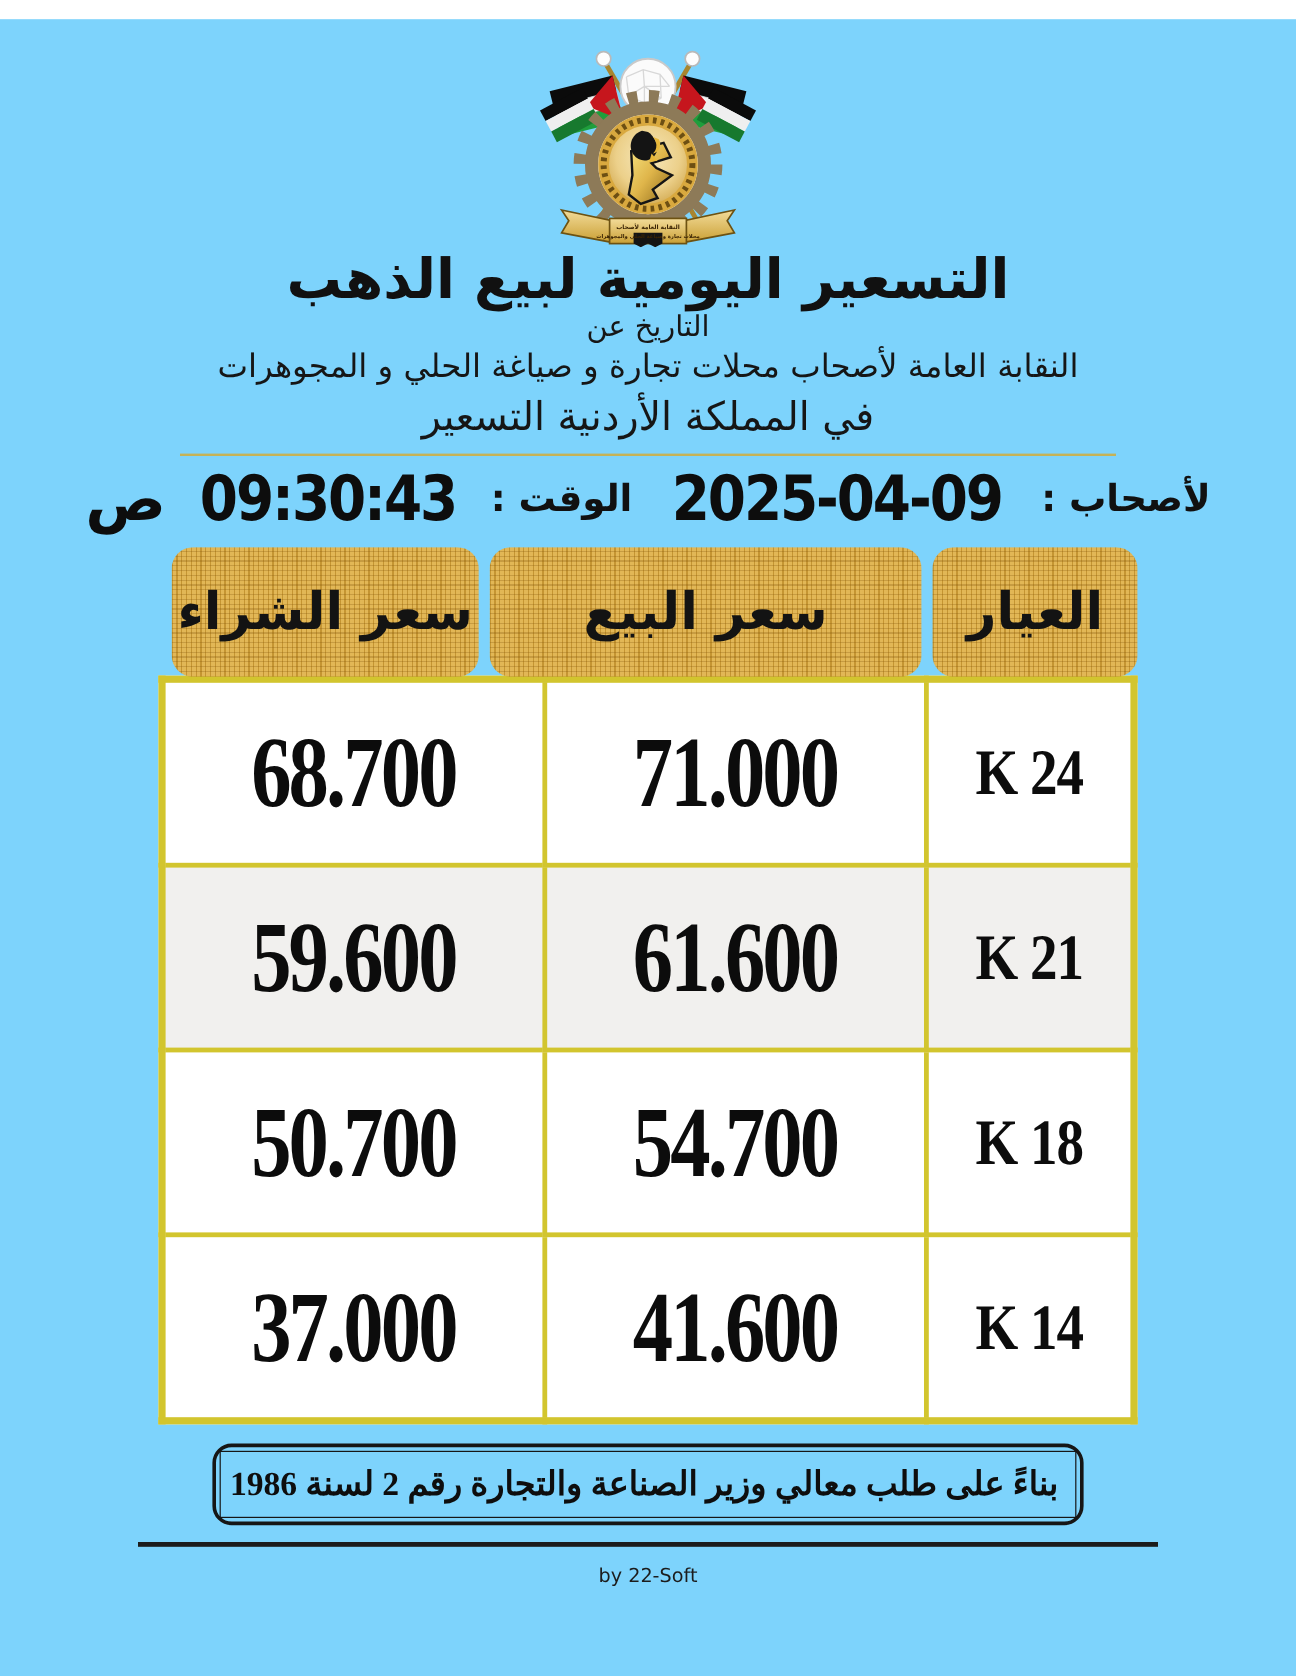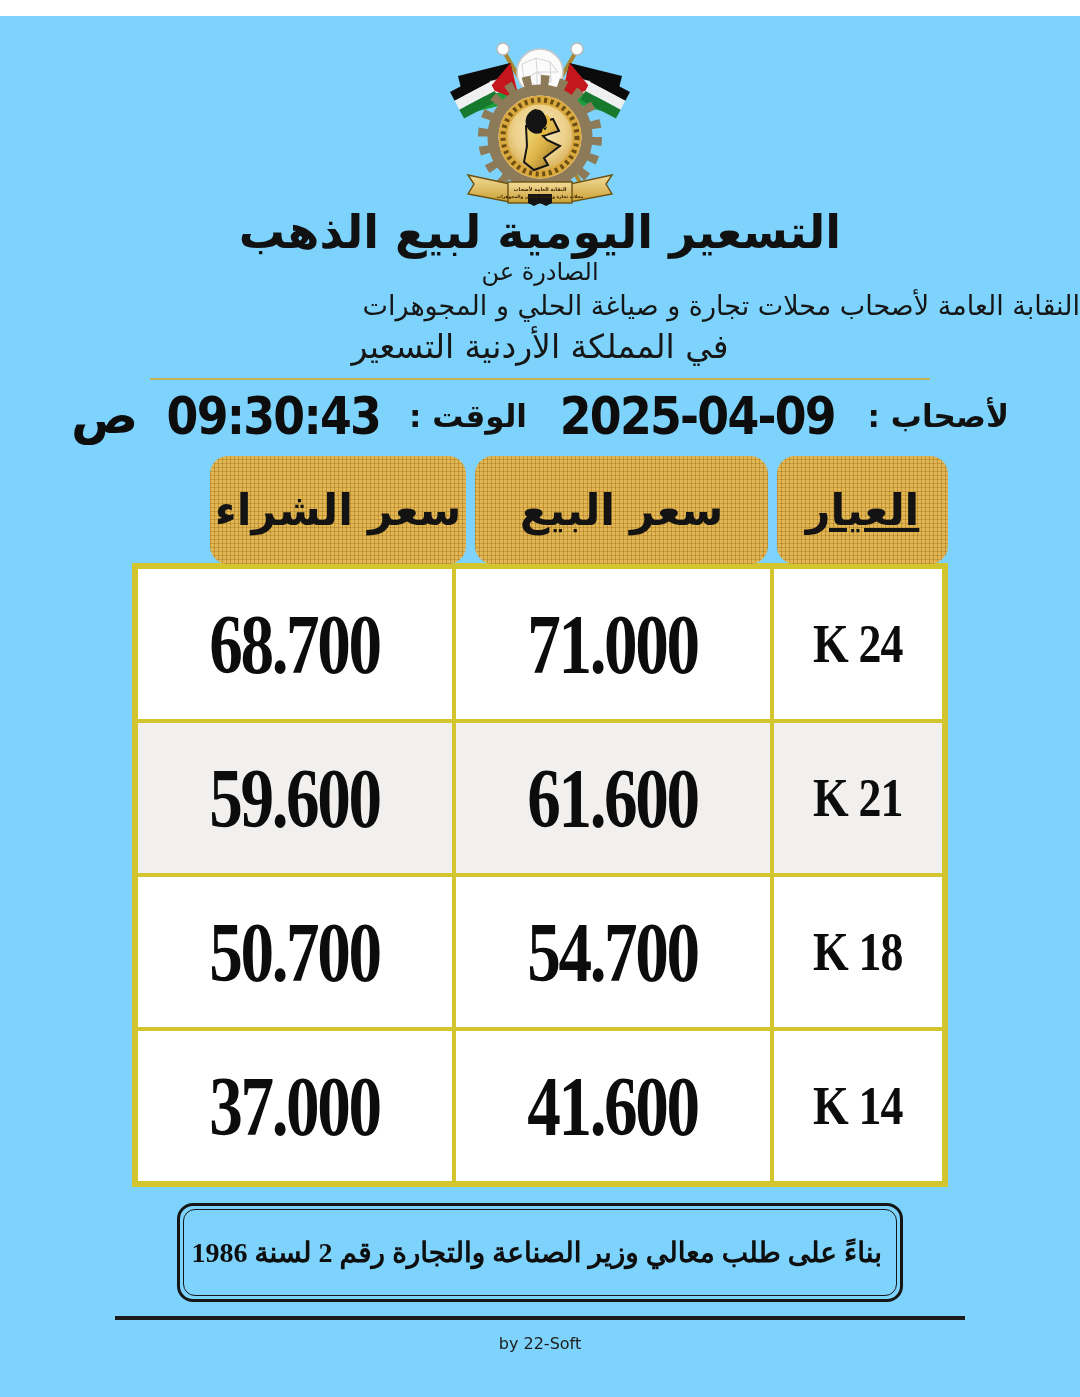--- a/index.html
+++ b/index.html
@@ -21,21 +21,21 @@
 
   
   .title {
     text-align: center;
     font-size: 46px; font-weight: 800;
     color: #111; line-height: 1.05;
     margin-top: -2px;
     letter-spacing: -1px;
   }
   .sub1 { text-align: center; font-size: 24px; color: #161616; margin-top: 2px; }
-  .sub2 { text-align: right; font-size: 27px; color: #161616; margin-top: 4px; }
+  .sub2 { text-align: center; font-size: 27px; color: #161616; margin-top: 4px; }
   .sub3 { text-align: center; font-size: 33px; color: #161616; margin-top: 6px; }
   .gold-rule {
     width: 780px; height: 2px; margin: 12px auto 0 auto;
     background: #c5b256; border: 0;
   }
 
   
   .dt-row {
     direction: rtl;
     display: flex; align-items: center; justify-content: center;
@@ -58,22 +58,22 @@
   .hcell {
     height: 108px;
     border-radius: 18px;
     background-color: #d8a73d;
     background-image:
       repeating-linear-gradient(0deg, rgba(128,84,10,0.28) 0 1px, rgba(255,255,255,0) 1px 4px),
       repeating-linear-gradient(90deg, rgba(128,84,10,0.22) 0 1px, rgba(255,230,160,0.25) 1px 4px);
     display: flex; align-items: center; justify-content: center;
     font-size: 43px; font-weight: 800; color: #131313;
   }
-  .hcell.karat { width: 171px; text-decoration: underline; }
-  .hcell.sell  { width: 293px; }
+  .hcell.karat { width: 171px; }
+  .hcell.sell  { width: 360px; }
   .hcell.buy   { width: 256px; }
 
   table.prices {
     direction: rtl;
     border-collapse: collapse;
     table-layout: fixed;
     width: 816px;
     border: 6px solid #d2c52e;
     background: #fff;
   }
@@ -98,22 +98,22 @@
   }
 
   
   .note-box {
     direction: rtl;
     width: 714px; margin: 16px auto 0 auto;
     border: 3px solid #161616; border-radius: 16px;
     padding: 3px;
   }
   .note-inner {
-    border: 1.5px solid #161616; border-radius: 12px;
-    padding: 26px 14px;
+    border: 1.5px solid #161616; border-radius: 0;
+    padding: 10px 14px;
     text-align: center;
     font-family: "Liberation Serif", "DejaVu Serif", serif;
     font-size: 28px; font-weight: 700; color: #0e0e0e;
     white-space: nowrap;
   }
 
   .bottom-rule {
     width: 850px; height: 4px; background: #1c1c1c;
     margin: 14px auto 0 auto; border: 0;
   }
@@ -206,21 +206,21 @@
         <polygon points="172,141 130,150 130,168 172,160 166,150" fill="url(#ribbonGrad)" stroke="#6d5212" stroke-width="1.4"></polygon>
         <rect x="68" y="148" width="64" height="21" fill="url(#ribbonGrad)" stroke="#6d5212" stroke-width="1.4"></rect>
         <polygon points="88,169 94,172 100,169 106,172 112,169 112,160 88,160" fill="#141414"></polygon>
         <text x="100" y="157" text-anchor="middle" font-size="5" fill="#3b2404" font-weight="bold">النقابة العامة لأصحاب</text>
         <text x="100" y="164" text-anchor="middle" font-size="4.4" fill="#3b2404" font-weight="bold">محلات تجارة وصياغة الحلي والمجوهرات</text>
       </g>
     </svg>
   </div>
 
   <div class="title" dir="rtl">التسعير اليومية لبيع الذهب</div>
-  <div class="sub1" dir="rtl">الصادرة عن</div>
+  <div class="sub1" dir="rtl">التاريخ عن</div>
   <div class="sub2" dir="rtl">النقابة العامة لأصحاب محلات تجارة و صياغة الحلي و المجوهرات</div>
   <div class="sub3" dir="rtl">في المملكة الأردنية التسعير</div>
   <hr class="gold-rule">
 
   <div class="dt-row">
     <span class="dt-label">لأصحاب :</span>
     <span class="dt-value">2025-04-09</span>
     <span class="dt-label">الوقت :</span>
     <span class="dt-value">09:30:43</span>
     <span class="dt-meridiem">ص</span>

